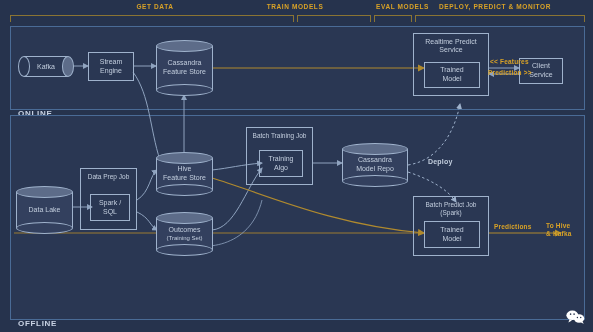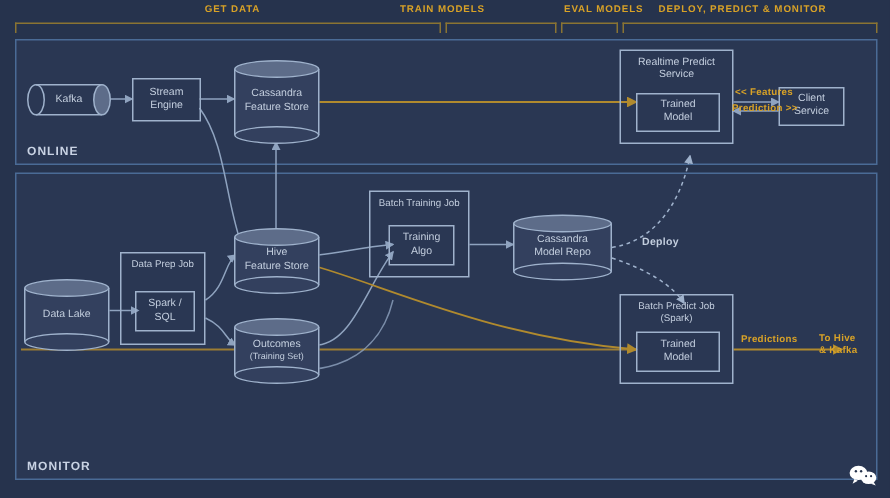--- a/index.html
+++ b/index.html
@@ -11,21 +11,21 @@
   .phase-label{position:absolute;color:#d8a227;font-size:6.5px;font-weight:bold;
      letter-spacing:.6px;text-align:center;white-space:nowrap;top:3px;}
 
   .bracket{position:absolute;top:15px;height:7px;
      border:1px solid #8a7433;border-bottom:none;box-sizing:border-box;}
 
   
   .panel{position:absolute;border:1px solid #4a6b96;box-sizing:border-box;
      background:#2a3753;}
   .panel-label{position:absolute;color:#c9d3e4;font-size:8px;font-weight:bold;
-     letter-spacing:.7px;}
+     letter-spacing:.7px;margin-top:13px;}
 
   
   .box{position:absolute;border:1px solid #9fb2cc;box-sizing:border-box;
       color:#c3cede;font-size:7px;line-height:1.25;
       display:flex;align-items:center;justify-content:center;text-align:center;
       background:transparent;}
   .group{position:absolute;border:1px solid #9fb2cc;box-sizing:border-box;
       color:#c3cede;font-size:7px;line-height:1.25;background:transparent;}
   .group > .gtitle{position:absolute;left:0;right:0;top:4px;text-align:center;
       font-size:7px;color:#c3cede;line-height:1.2;}
@@ -85,21 +85,21 @@
 
   <div class="bracket" style="left:10px;width:284px;"></div>
   <div class="bracket" style="left:297px;width:74px;"></div>
   <div class="bracket" style="left:374px;width:38px;"></div>
   <div class="bracket" style="left:415px;width:170px;"></div>
 
   <div class="panel" style="left:10px;top:26px;width:575px;height:84px;"></div>
   <div class="panel-label" style="left:18px;top:96px;">ONLINE</div>
 
   <div class="panel" style="left:10px;top:115px;width:575px;height:205px;"></div>
-  <div class="panel-label" style="left:18px;top:306px;">MONITOR</div>
+  <div class="panel-label" style="left:18px;top:306px;">OFFLINE</div>
 
   <svg class="edges" viewBox="0 0 593 332">
     <defs>
       <marker id="ab" markerWidth="6" markerHeight="6" refX="5" refY="3" orient="auto">
           <path d="M0,0 L6,3 L0,6 z" fill="#8fa3bf"></path>
         </marker>
       <marker id="ag" markerWidth="6" markerHeight="6" refX="5" refY="3" orient="auto">
           <path d="M0,0 L6,3 L0,6 z" fill="#b08a2e"></path>
         </marker>
       <marker id="ad" markerWidth="6" markerHeight="6" refX="5" refY="3" orient="auto">

